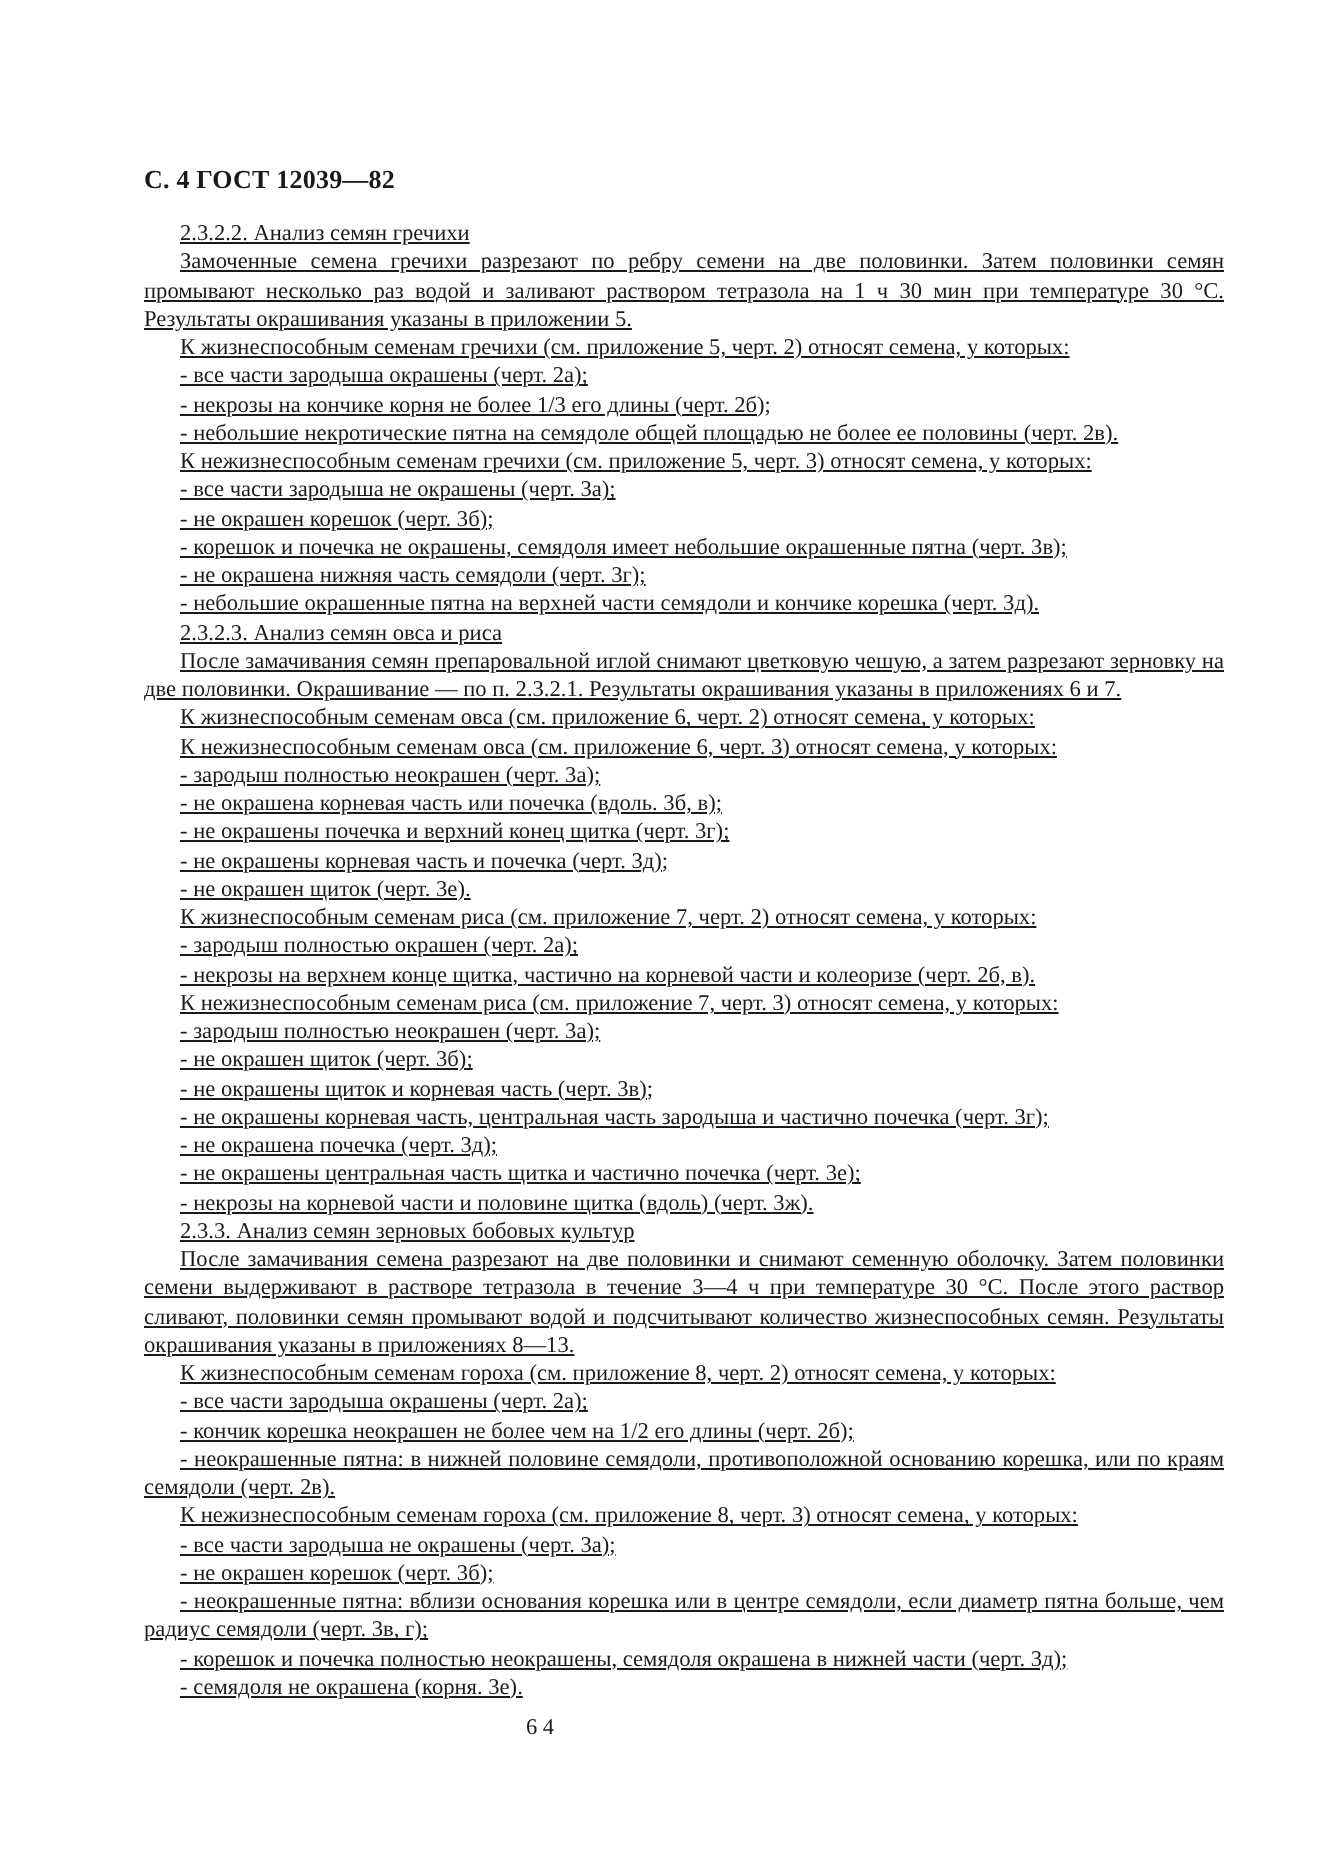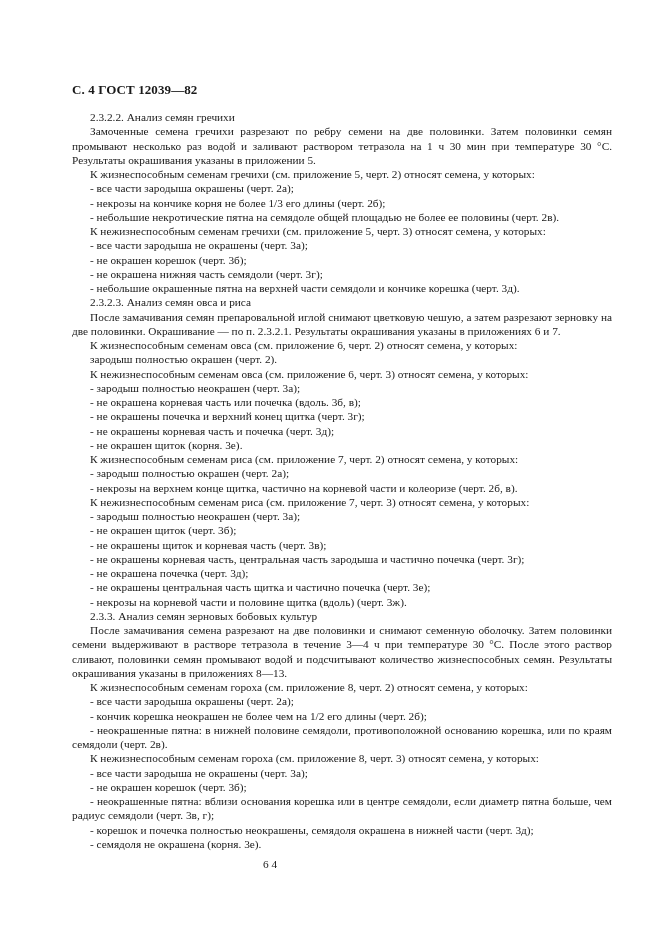--- a/index.html
+++ b/index.html
@@ -1,50 +1,50 @@
 <!DOCTYPE html>
 <html><head>
 <meta charset="utf-8">
 <style>
   html, body { margin: 0; padding: 0; background: #ffffff; }
   body { width: 661px; height: 936px; position: relative; overflow: hidden;
          font-family: "Liberation Serif", "DejaVu Serif", serif; color: #1a1a1a; }
   .header { position: absolute; left: 72px; top: 82px; font-weight: bold; font-size: 13px; letter-spacing: 0.1px; text-align: right; }
-  .body { position: absolute; left: 72px; top: 110px; width: 540px; font-size: 11.3px; line-height: 14.25px; }
+  .body { position: absolute; left: 72px; top: 110px; width: 540px; font-size: 11.3px; line-height: 14.25px; text-decoration: underline; }
   .p { margin: 0; text-align: justify; }
   .ind { text-indent: 18px; }
   .pagenum { position: absolute; left: 0; width: 540px; top: 858px; text-align: center; font-size: 11.3px; }
 </style>
 </head>
 <body>
 
 <div class="header">С. 4 ГОСТ 12039—82</div>
 
 <div class="body" id="doc-body">
     <p class="p ind">2.3.2.2. Анализ семян гречихи</p>
     <p class="p ind">Замоченные семена гречихи разрезают по ребру семени на две половинки. Затем половинки семян промывают несколько раз водой и заливают раствором тетразола на 1 ч 30 мин при температуре 30 °С. Результаты окрашивания указаны в приложении 5.</p>
     <p class="p ind">К жизнеспособным семенам гречихи (см. приложение 5, черт. 2) относят семена, у которых:</p>
     <p class="p ind">- все части зародыша окрашены (черт. 2а);</p>
     <p class="p ind">- некрозы на кончике корня не более 1/3 его длины (черт. 2б);</p>
     <p class="p ind">- небольшие некротические пятна на семядоле общей площадью не более ее половины (черт. 2в).</p>
     <p class="p ind">К нежизнеспособным семенам гречихи (см. приложение 5, черт. 3) относят семена, у которых:</p>
     <p class="p ind">- все части зародыша не окрашены (черт. 3а);</p>
     <p class="p ind">- не окрашен корешок (черт. 3б);</p>
+    <p class="p ind">- корешок и почечка не окрашены, семядоля имеет небольшие окрашенные пятна (черт. 3в);</p>
     <p class="p ind">- не окрашена нижняя часть семядоли (черт. 3г);</p>
     <p class="p ind">- небольшие окрашенные пятна на верхней части семядоли и кончике корешка (черт. 3д).</p>
     <p class="p ind">2.3.2.3. Анализ семян овса и риса</p>
     <p class="p ind">После замачивания семян препаровальной иглой снимают цветковую чешую, а затем разрезают зерновку на две половинки. Окрашивание — по п. 2.3.2.1. Результаты окрашивания указаны в приложениях 6 и 7.</p>
     <p class="p ind">К жизнеспособным семенам овса (см. приложение 6, черт. 2) относят семена, у которых:</p>
-    <p class="p ind">зародыш полностью окрашен (черт. 2).</p>
     <p class="p ind">К нежизнеспособным семенам овса (см. приложение 6, черт. 3) относят семена, у которых:</p>
     <p class="p ind">- зародыш полностью неокрашен (черт. 3а);</p>
     <p class="p ind">- не окрашена корневая часть или почечка (вдоль. 3б, в);</p>
     <p class="p ind">- не окрашены почечка и верхний конец щитка (черт. 3г);</p>
     <p class="p ind">- не окрашены корневая часть и почечка (черт. 3д);</p>
-    <p class="p ind">- не окрашен щиток (корня. 3е).</p>
+    <p class="p ind">- не окрашен щиток (черт. 3е).</p>
     <p class="p ind">К жизнеспособным семенам риса (см. приложение 7, черт. 2) относят семена, у которых:</p>
     <p class="p ind">- зародыш полностью окрашен (черт. 2а);</p>
     <p class="p ind">- некрозы на верхнем конце щитка, частично на корневой части и колеоризе (черт. 2б, в).</p>
     <p class="p ind">К нежизнеспособным семенам риса (см. приложение 7, черт. 3) относят семена, у которых:</p>
     <p class="p ind">- зародыш полностью неокрашен (черт. 3а);</p>
     <p class="p ind">- не окрашен щиток (черт. 3б);</p>
     <p class="p ind">- не окрашены щиток и корневая часть (черт. 3в);</p>
     <p class="p ind">- не окрашены корневая часть, центральная часть зародыша и частично почечка (черт. 3г);</p>
     <p class="p ind">- не окрашена почечка (черт. 3д);</p>
     <p class="p ind">- не окрашены центральная часть щитка и частично почечка (черт. 3е);</p>

